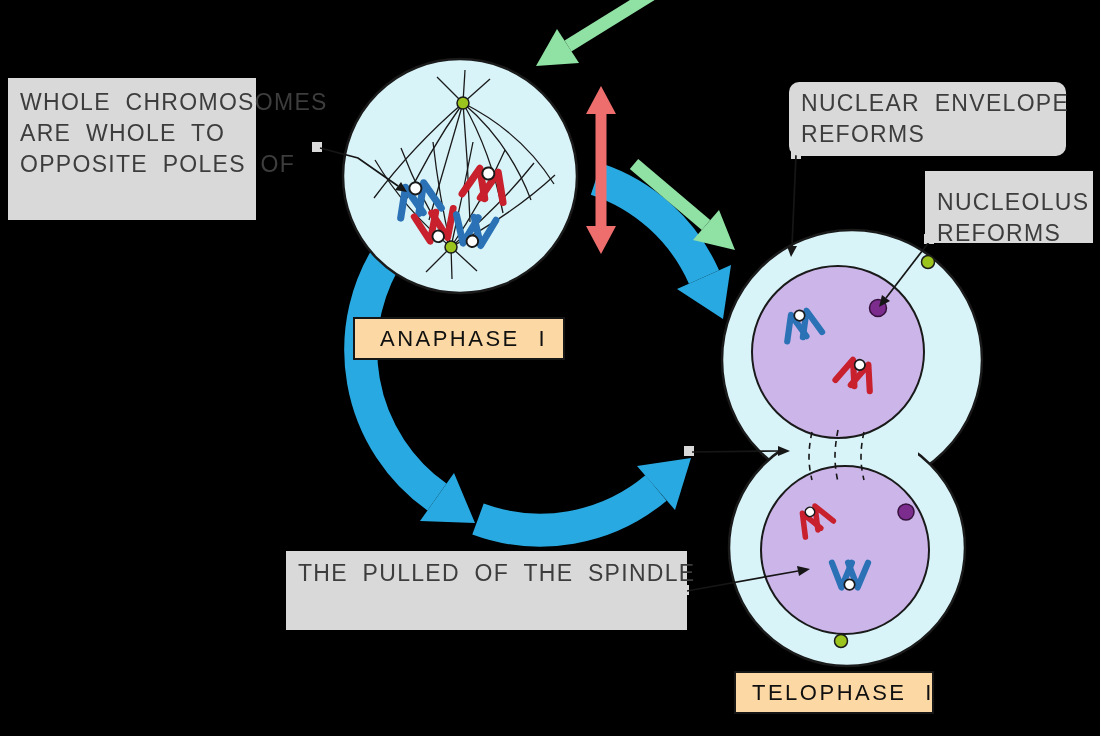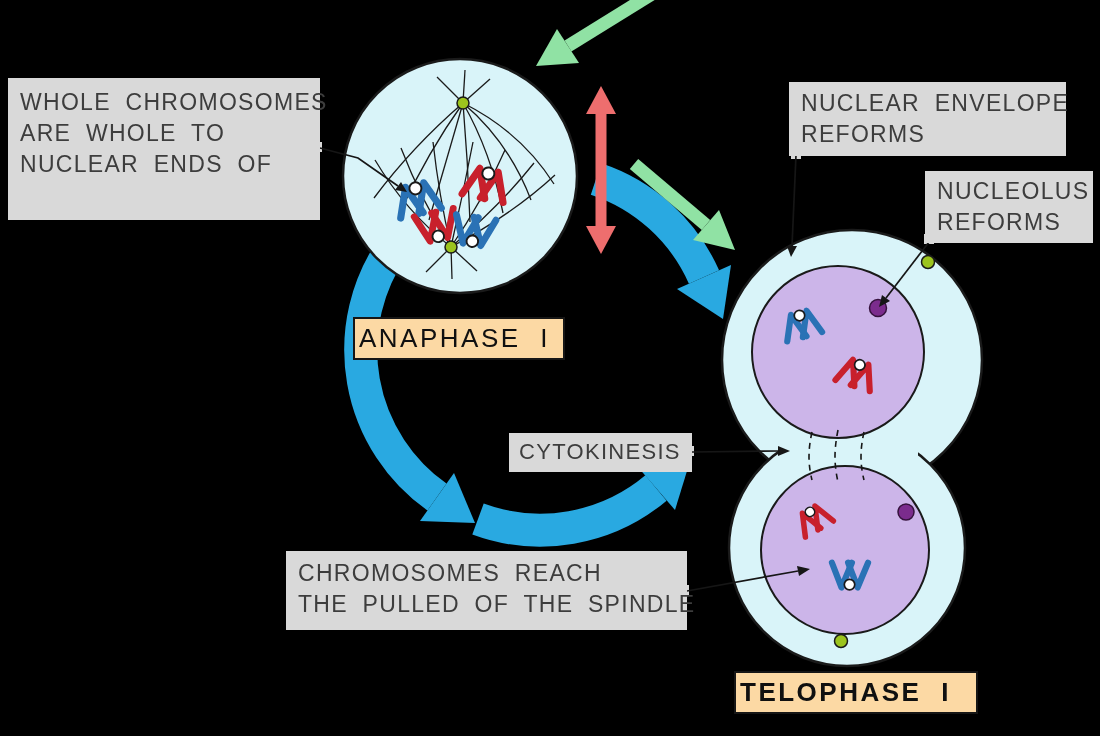--- a/index.html
+++ b/index.html
@@ -27,26 +27,26 @@
     white-space: nowrap;
   }
   .note--cyto { font-size: 22px; line-height: 26px; padding: 6px 10px; }
 
   .phase {
     position: absolute;
     z-index: 2;
     background: var(--label-orange, #fcd9a4);
     border: 2px solid #161616;
     color: #101010;
-    font-size: 26px;
+    font-size: 22px;
     line-height: 29px;
     letter-spacing: 2.5px;
     word-spacing: 10px;
-    text-align: left;
-    padding: 5px 4px;
+    text-align: right;
+    padding: 5px 16px;
     box-sizing: border-box;
     white-space: nowrap;
   }
 
   
   .arc         { fill: none; stroke: var(--arrow-blue, #29a9e1); stroke-width: 33; }
   .arc-head    { fill: var(--arrow-blue, #29a9e1); }
   .garrow-shaft{ fill: none; stroke: var(--arrow-green, #90e2a4); stroke-width: 13; }
   .garrow-head { fill: var(--arrow-green, #90e2a4); }
   .rarrow-shaft{ fill: none; stroke: var(--arrow-red, #ee6e6e); stroke-width: 11; }
@@ -171,42 +171,38 @@
       <rect class="nub" x="684" y="446" width="10" height="10"></rect>
       <path class="leader" d="M 692 452 L 778 451"></path>
       <polygon class="leader-head" points="790,451 778,446 778,456"></polygon>
 
       <rect class="nub" x="679" y="585" width="10" height="10"></rect>
       <path class="leader" d="M 687 591 L 798 571"></path>
       <polygon class="leader-head" points="810,569 799,576 797,566"></polygon>
     </g>
   </svg>
 
-  <div class="note" style="left:8px; top:78px; width:312px; height:142px;">
+  <div class="note" style="left:8px; top:78px; width:248px; height:142px;">
     <div>WHOLE CHROMOSOMES</div>
     <div>ARE WHOLE TO</div>
-    <div>NUCLEAR ENDS OF</div>
-  </div>
-
-  <div class="note" style="left:789px; top:82px; width:277px; height:74px; padding-top:6px; padding-bottom:6px;">
+    <div>OPPOSITE POLES OF</div>
+  </div>
+
+  <div class="note" style="left:789px; top:82px; width:277px; height:74px; padding-top:6px; padding-bottom:6px;border-radius:10px;">
     <div>NUCLEAR ENVELOPE</div>
     <div>REFORMS</div>
   </div>
 
-  <div class="note" style="left:925px; top:171px; width:168px; height:72px; padding-top:5px; padding-bottom:5px;">
+  <div class="note" style="left:925px; top:171px; width:168px; height:72px; padding-top:16px; padding-bottom:5px;">
     <div>NUCLEOLUS</div>
     <div>REFORMS</div>
   </div>
 
-  <div class="note note--cyto" style="left:509px; top:433px; width:183px; height:39px;">
-    <div>CYTOKINESIS</div>
-  </div>
 
   <div class="note" style="left:286px; top:551px; width:401px; height:79px; padding-top:7px; padding-bottom:7px;">
-    <div>CHROMOSOMES REACH</div>
     <div>THE PULLED OF THE SPINDLE</div>
   </div>
 
   <div class="phase" style="left:353px; top:317px; width:212px; height:43px;">ANAPHASE I</div>
 
-  <div class="phase" style="left:734px; top:671px; width:244px; height:43px;font-weight:bold;">TELOPHASE I</div>
+  <div class="phase" style="left:734px; top:671px; width:200px; height:43px;">TELOPHASE I</div>
 
 </div>
 
 </body></html>

